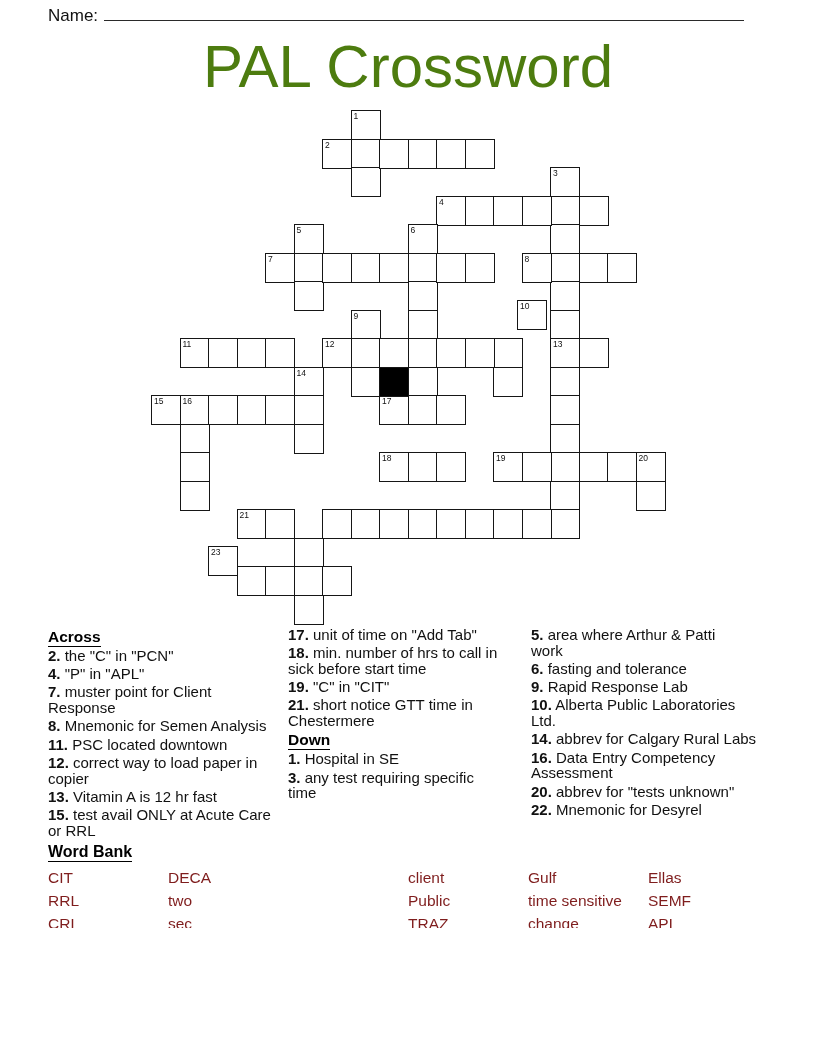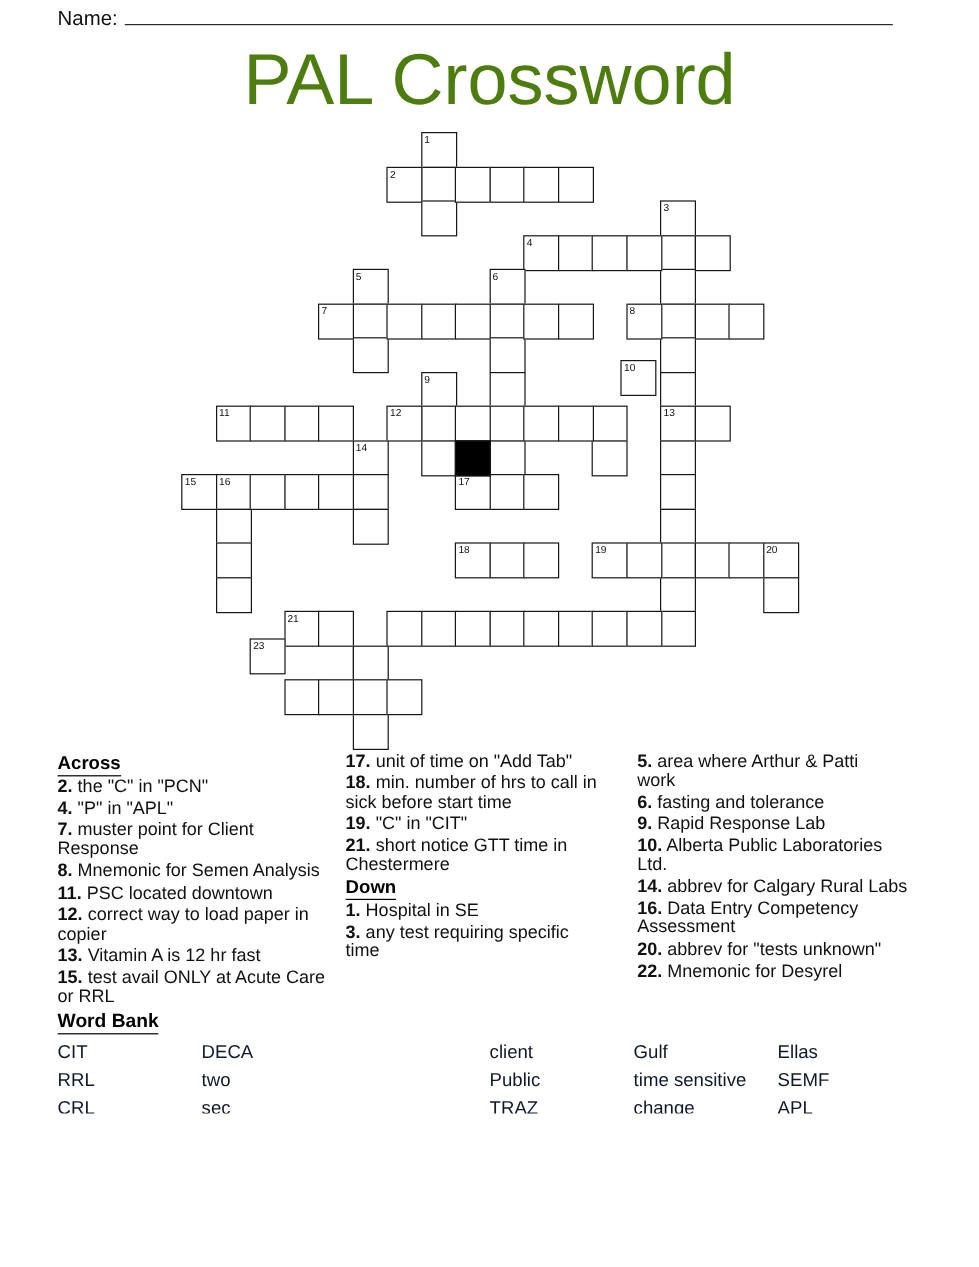--- a/index.html
+++ b/index.html
@@ -27,21 +27,21 @@
   .clue { font-size:15px; line-height:15.8px; margin-bottom:2.4px; white-space:pre-wrap; color:#111; }
   .clue b { font-weight:bold; }
   .clue-hdr { font-size:15.5px; font-weight:bold; line-height:17px; margin-bottom:3px; margin-top:1px; }
   .clue-hdr span { border-bottom:1.7px solid #000; padding-bottom:0.5px; }
 
   
   #wordbank-hdr { position:absolute; left:48px; top:843px; font-size:16px; font-weight:bold; }
   #wordbank-hdr span { border-bottom:1.8px solid #000; padding-bottom:1px; }
   #wordbank { position:absolute; left:48px; top:866px; width:740px; height:95px; }
   .wb-col { position:absolute; top:0; width:120px; }
-  .wb-item { font-size:15.5px; line-height:23px; height:23px; color:#0f172a; white-space:nowrap; }
+  .wb-item { font-size:15.5px; line-height:23px; height:23px; color:#7f1d1d; white-space:nowrap; }
 </style>
 </head>
 <body>
 
 <div id="page">
 
   <div id="name-row">Name:</div>
   <div id="name-line"></div>
 
   <div id="title">PAL Crossword</div>
@@ -180,21 +180,21 @@
       <div class="cell" style="left: 350.5px; top: 509px;"></div>
       <div class="cell" style="left: 379px; top: 509px;"></div>
       <div class="cell" style="left: 407.5px; top: 509px;"></div>
       <div class="cell" style="left: 436px; top: 509px;"></div>
       <div class="cell" style="left: 464.5px; top: 509px;"></div>
       <div class="cell" style="left: 493px; top: 509px;"></div>
       <div class="cell" style="left: 521.5px; top: 509px;"></div>
       <div class="cell" style="left: 293.5px; top: 537.5px;"></div>
       <div class="cell" style="left: 293.5px; top: 566px;"></div>
       <div class="cell" style="left: 293.5px; top: 594.5px;"></div>
-      <div class="cell" style="left: 208px; top: 532px;">
+      <div class="cell" style="left: 208px; top: 546px;">
         <span class="cellnum">23</span>
       </div>
       <div class="cell" style="left: 236.5px; top: 566px;"></div>
       <div class="cell" style="left: 265px; top: 566px;"></div>
       <div class="cell" style="left: 322px; top: 566px;"></div>
       <div class="cell black" style="left: 379px; top: 366.5px;"></div>
     </div>
 
   <div class="clue-col" id="clue-col-1">
       <div class="clue-hdr"><span>Across</span></div>

